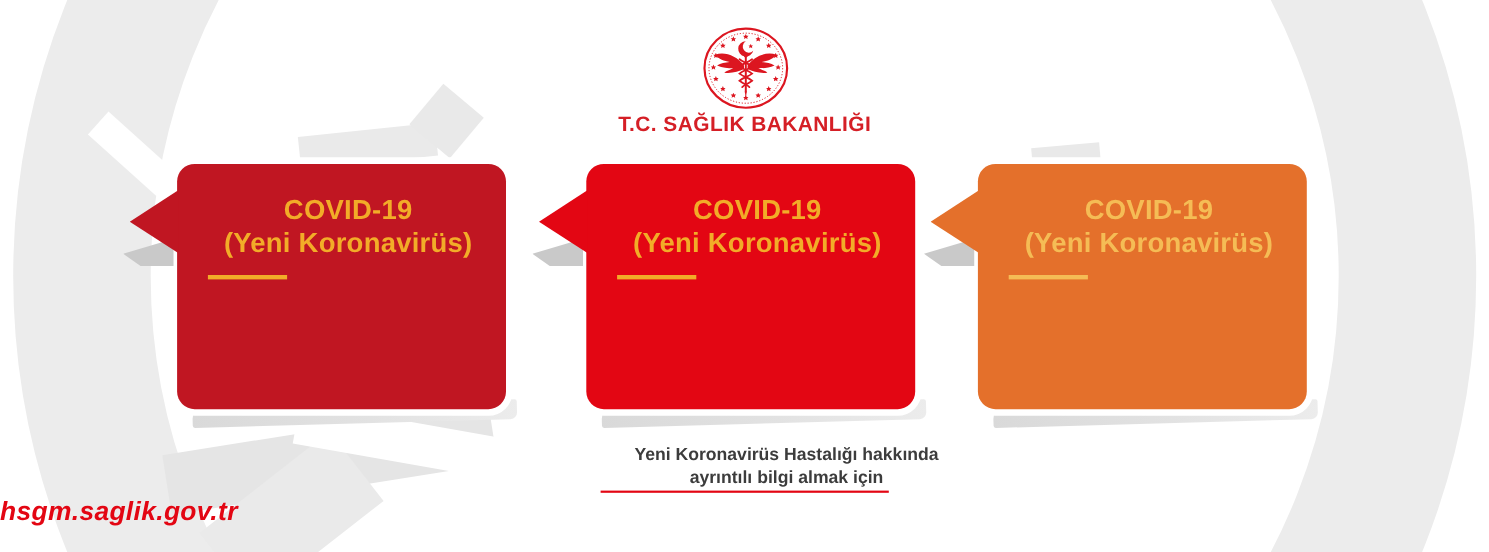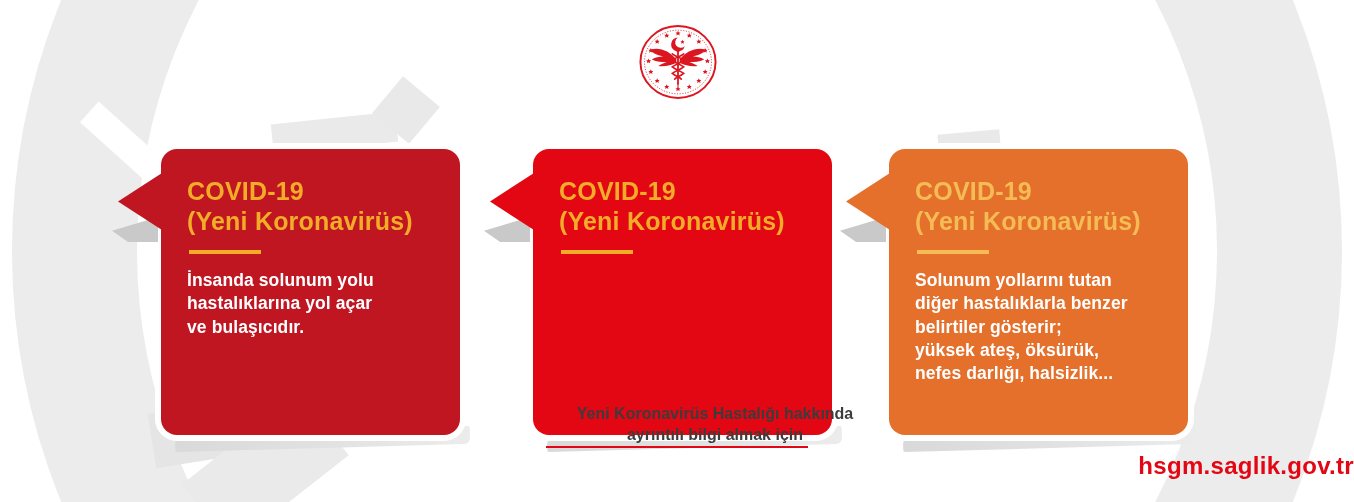--- a/index.html
+++ b/index.html
@@ -22,21 +22,21 @@
   .slash1{left:70px;top:148px;width:150px;height:28px;transform:rotate(42deg);}
   .slash2{left:268px;top:382px;width:190px;height:38px;transform:rotate(10deg);}
   .slash3{left:1028px;top:382px;width:150px;height:40px;transform:rotate(-12deg);}
   
   .logo{position:absolute;left:629px;top:20px;width:98px;height:84px;z-index:2;}
   .ministry-title{
     position:absolute;left:0;top:103px;width:100%;text-align:center;z-index:2;
     font-size:19px;font-weight:bold;letter-spacing:.4px;
   }
   
-  .card-wrap{position:absolute;top:149px;width:299px;height:286px;z-index:2;}
+  .card-wrap{position:absolute;top:149px;width:299px;height:223px;z-index:2;text-align:center;}
   .cw1{left:161px;}  .cw2{left:533px;}  .cw3{left:889px;}
   .card-shadow{
     position:absolute;left:14px;right:-10px;bottom:-13px;height:18px;z-index:0;
     background:linear-gradient(100deg,#D9D9D9 0%,#E2E2E2 55%,#ECECEC 100%);
     transform:rotate(-1.6deg);border-radius:10px 2px 6px 2px;
   }
   .card{
     position:absolute;inset:0;z-index:1;border-radius:16px;
     box-shadow:0 0 0 6px #ffffff;
     padding:28px 14px 0 26px;box-sizing:border-box;
@@ -57,22 +57,22 @@
     font-size:17.5px;font-weight:bold;line-height:1.33;color:#ffffff;
     letter-spacing:.1px;white-space:pre;
   }
   
   .footer-info{
     position:absolute;left:0;top:403px;width:100%;text-align:center;z-index:2;
     font-size:16px;font-weight:bold;color:#3C3C3C;line-height:1.32;white-space:pre-line;
   }
   .footer-line{position:absolute;left:546px;top:446px;width:262px;height:2px;z-index:2;}
   .footer-url{
-    position:absolute;left:0;top:452px;width:100%;text-align:right;z-index:2;
-    font-size:24px;font-weight:bold;letter-spacing:.3px;cursor:pointer;
+    position:absolute;left:0;top:452px;width:100%;text-align:left;z-index:2;
+    font-size:24px;font-weight:bold;letter-spacing:.3px;cursor:pointer;font-style:italic;
   }
 </style>
 </head>
 <body>
 
 <div id="canvas">
 
   <div class="ring"></div>
   <div class="frag frag1"></div>
   <div class="frag frag2"></div>
@@ -113,32 +113,30 @@
         <use href="#wing"></use>
         <use href="#wing" transform="scale(-1,1) translate(-120,0)"></use>
         <rect x="58.9" y="36" width="2.2" height="41"></rect>
         <polygon points="58.9,76 61.1,76 60,84"></polygon>
         <circle cx="60" cy="36" r="2.2"></circle>
         <path d="M53 40 C58 44,62 44,67 48 C62 52,58 52,53 56 C58 60,62 60,67 64 C62 68,59 68,56 71" fill="none" stroke="#DC1620" stroke-width="2" stroke-linecap="round"></path>
         <path d="M67 40 C62 44,58 44,53 48 C58 52,62 52,67 56 C62 60,58 60,53 64 C58 68,61 68,64 71" fill="none" stroke="#DC1620" stroke-width="2" stroke-linecap="round"></path>
       </g>
     </svg>
   </div>
+  <div class="ministry-title" style="color: rgb(213, 31, 38);">T.C. SAĞLIK BAKANLIĞI</div>
 
   <div class="card-wrap cw1">
     <div class="card-shadow"></div>
     <div class="card" style="background: rgb(192, 22, 34);">
       <div class="tail-shadow"></div>
       <div class="tail" style="background: rgb(192, 22, 34);"></div>
       <div class="card-heading" style="color: rgb(242, 172, 40);">COVID-19
 (Yeni Koronavirüs)</div>
       <div class="card-divider" style="background: rgb(242, 172, 40);"></div>
-      <div class="card-body">İnsanda solunum yolu
-hastalıklarına yol açar
-ve bulaşıcıdır.</div>
     </div>
   </div>
 
   <div class="card-wrap cw2">
     <div class="card-shadow"></div>
     <div class="card" style="background: rgb(227, 6, 19);">
       <div class="tail-shadow"></div>
       <div class="tail" style="background: rgb(227, 6, 19);"></div>
       <div class="card-heading" style="color: rgb(242, 172, 40);">COVID-19
 (Yeni Koronavirüs)</div>
@@ -147,25 +145,20 @@
   </div>
 
   <div class="card-wrap cw3">
     <div class="card-shadow"></div>
     <div class="card" style="background: rgb(228, 112, 43);">
       <div class="tail-shadow"></div>
       <div class="tail" style="background: rgb(228, 112, 43);"></div>
       <div class="card-heading" style="color: rgb(245, 188, 85);">COVID-19
 (Yeni Koronavirüs)</div>
       <div class="card-divider" style="background: rgb(245, 188, 85);"></div>
-      <div class="card-body">Solunum yollarını tutan
-diğer hastalıklarla benzer
-belirtiler gösterir;
-yüksek ateş, öksürük,
-nefes darlığı, halsizlik...</div>
     </div>
   </div>
 
   <div class="footer-info" style="color: rgb(60, 60, 60); margin-left: 38px;">Yeni Koronavirüs Hastalığı hakkında
 ayrıntılı bilgi almak için</div>
   <div class="footer-line" style="background: rgb(227, 6, 19);"></div>
   <div class="footer-url" style="color: rgb(227, 6, 19);">hsgm.saglik.gov.tr</div>
 
 </div>
 

